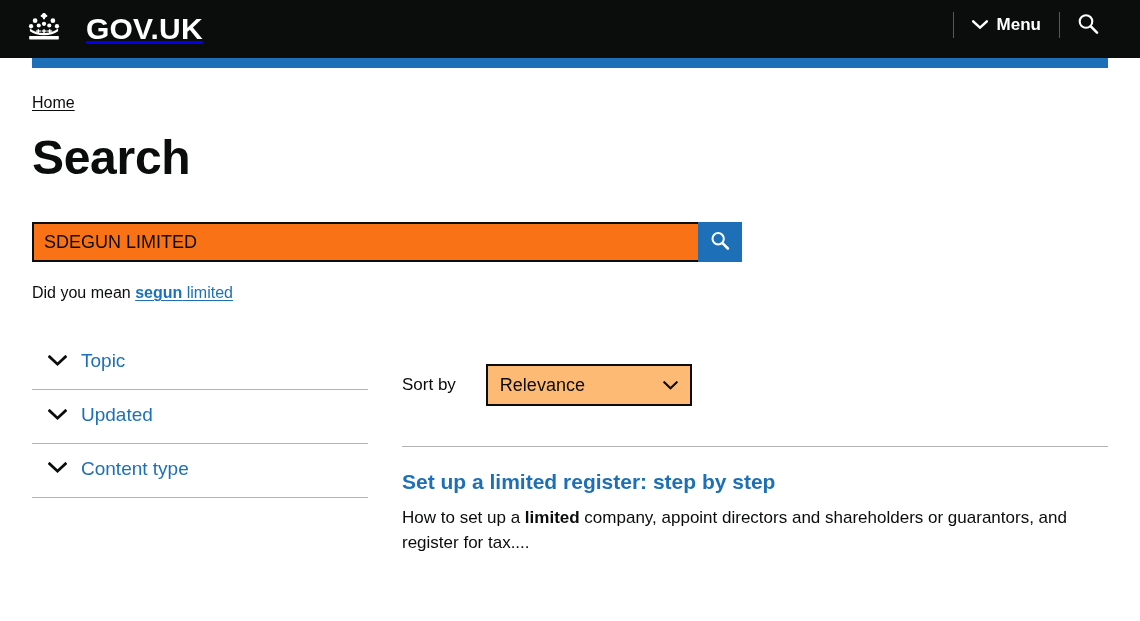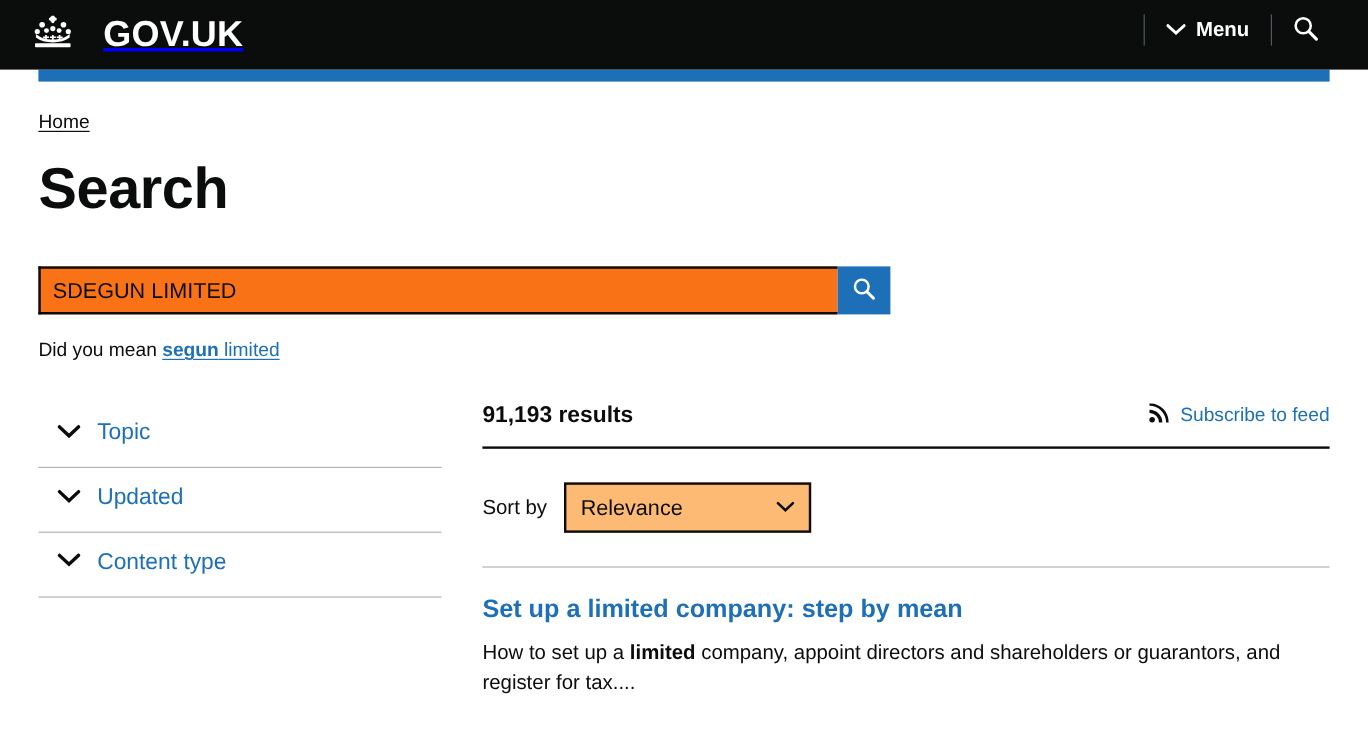--- a/index.html
+++ b/index.html
@@ -210,23 +210,23 @@
   }
   .subscribe a {
     color: #1d70b8;
     text-decoration: none;
   }
 
   
   .sort-row {
     display: flex;
     align-items: center;
-    gap: 14px;
+    gap: 30px;
     margin-top: 28px;
-    padding-bottom: 28px;
+    padding-bottom: 40px;
     border-bottom: 1px solid #b1b4b6;
   }
   .sort-label {
     font-size: 17px;
   }
   .select-wrap {
     position: relative;
     display: inline-block;
   }
   select.sort-select {
@@ -384,50 +384,37 @@
             </svg>
           </span>
           <span class="filter-label">Content type</span>
         </div>
       </div>
 
     </aside>
 
     <section class="col-results">
 
-      <div class="results-head">
-        <div class="results-count">91,193 results</div>
-        <div class="subscribe">
-          <span>
-            <svg width="17" height="17" viewBox="0 0 17 17" aria-hidden="true">
-              <circle cx="3.1" cy="13.8" r="2.3" fill="#0b0c0c"></circle>
-              <path d="M0.9 8.2 A7.9 7.9 0 0 1 8.8 16.1 L11.6 16.1 A10.7 10.7 0 0 0 0.9 5.4 Z" fill="#0b0c0c"></path>
-              <path d="M0.9 2.2 A13.9 13.9 0 0 1 14.8 16.1 L17 16.1 A16.1 16.1 0 0 0 0.9 0 Z" fill="#0b0c0c"></path>
-            </svg>
-          </span>
-          <a href="#">Subscribe to feed</a>
-        </div>
-      </div>
 
       <div class="sort-row">
         <label class="sort-label">Sort by</label>
         <span class="select-wrap">
           <select class="sort-select">
             <option>Relevance</option>
             <option>Updated (newest)</option>
             <option>Updated (oldest)</option>
           </select>
           <span class="select-chev">
             <svg width="15" height="9" viewBox="0 0 15 9" aria-hidden="true">
               <path d="M1.3 1.3 L7.5 7.2 L13.7 1.3" fill="none" stroke="#0b0c0c" stroke-width="2.1" stroke-linecap="square"></path>
             </svg>
           </span>
         </span>
       </div>
 
       <article class="result">
-        <a class="result-title" href="#">Set up a limited company: step by mean</a>
+        <a class="result-title" href="#">Set up a limited register: step by step</a>
         <p class="result-desc"><span>How to set up a </span><b>limited</b><span> company, appoint directors and shareholders or guarantors, and register for tax....</span></p>
       </article>
 
     </section>
   </div>
 </div>
 
 </body></html>

